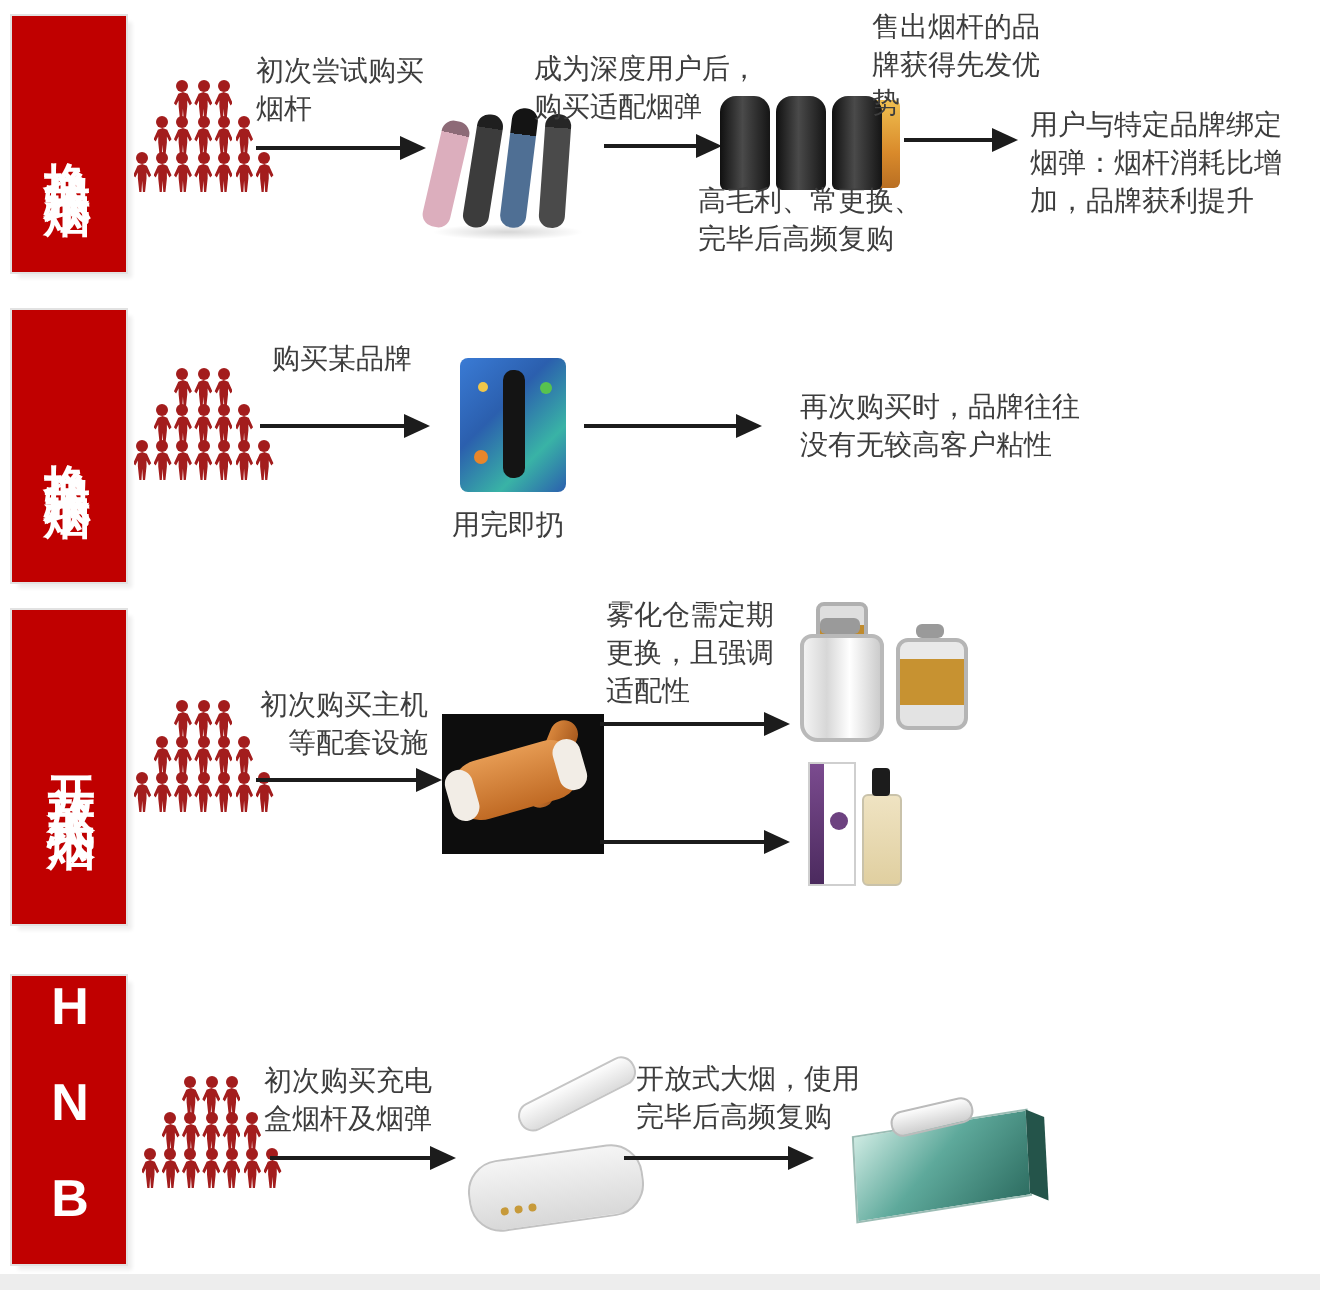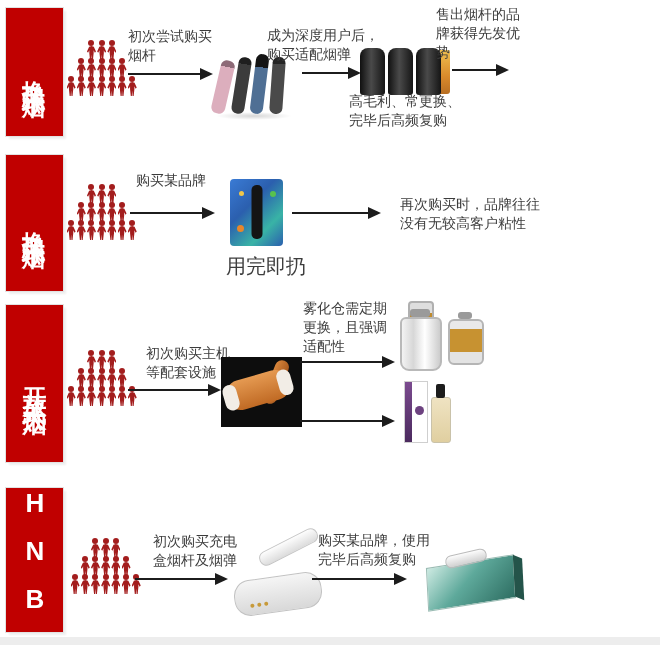--- a/index.html
+++ b/index.html
@@ -157,20 +157,23 @@
     <div class="pod" style="left:28px;"></div>
     <div class="pod" style="left:56px;"></div>
   </div>
 
   <div class="txt" style="left:349px;top:93px;">高毛利、常更换、
 完毕后高频复购</div>
   <div class="txt" style="left:436px;top:6px;">售出烟杆的品
 牌获得先发优
 势</div>
   <div class="arrow" style="left:452px;top:69px;width:44px;"></div>
+  <div class="txt" style="left:515px;top:55px;">用户与特定品牌绑定
+烟弹：烟杆消耗比增
+加，品牌获利提升</div>
 
   <div class="plabel" style="top:155px;height:136px;">换弹式小烟</div>
   <div class="crowd" style="left:66px;top:186px;">
       <div class="crowd-row">
         <span class="person"></span>
         <span class="person"></span>
         <span class="person"></span>
       </div>
       <div class="crowd-row">
         <span class="person"></span>
@@ -192,21 +195,21 @@
   <div class="txt" style="left:136px;top:172px;">购买某品牌</div>
   <div class="arrow" style="left:130px;top:212px;width:72px;"></div>
 
   <div class="photo disp" style="left:230px;top:179px;width:53px;height:67px;">
     <div class="disp-bar"></div>
     <div class="dot" style="left:7px;top:46px;width:7px;height:7px;background:#e8862b;"></div>
     <div class="dot" style="left:40px;top:12px;width:6px;height:6px;background:#58c24e;"></div>
     <div class="dot" style="left:9px;top:12px;width:5px;height:5px;background:#f0c64a;"></div>
   </div>
 
-  <div class="txt" style="left:226px;top:255px;font-size:20px;font-family:Liberation Mono, monospace;">用完即扔</div>
+  <div class="txt" style="left:226px;top:255px;font-size:14px;font-family:Liberation Mono, monospace;">用完即扔</div>
   <div class="arrow" style="left:292px;top:212px;width:76px;"></div>
   <div class="txt" style="left:400px;top:196px;">再次购买时，品牌往往
 没有无较高客户粘性</div>
 
   <div class="plabel" style="top:305px;height:157px;font-size:24px;letter-spacing:6px;">开放式大烟</div>
   <div class="crowd" style="left:66px;top:352px;">
       <div class="crowd-row">
         <span class="person"></span>
         <span class="person"></span>
         <span class="person"></span>
@@ -221,21 +224,21 @@
       <div class="crowd-row">
         <span class="person"></span>
         <span class="person"></span>
         <span class="person"></span>
         <span class="person"></span>
         <span class="person"></span>
         <span class="person"></span>
         <span class="person"></span>
       </div>
     </div>
-  <div class="txt" style="left:146px;top:345px;">初次购买主机
+  <div class="txt" style="left:130px;top:345px;text-align:right;">初次购买主机
 等配套设施</div>
   <div class="arrow" style="left:128px;top:389px;width:80px;"></div>
 
   <div class="photo mod" style="left:221px;top:357px;width:81px;height:70px;">
     <div class="mod-handle"></div>
     <div class="mod-slab"></div>
   </div>
 
   <div class="txt" style="left:303px;top:300px;">雾化仓需定期
 更换，且强调
@@ -273,30 +276,30 @@
       <div class="crowd-row">
         <span class="person"></span>
         <span class="person"></span>
         <span class="person"></span>
         <span class="person"></span>
         <span class="person"></span>
         <span class="person"></span>
         <span class="person"></span>
       </div>
     </div>
-  <div class="txt" style="left:153px;top:533px;">初次购买充电
+  <div class="txt" style="left:132px;top:533px;">初次购买充电
 盒烟杆及烟弹</div>
   <div class="arrow" style="left:135px;top:578px;width:80px;"></div>
 
   <div class="photo" style="left:232px;top:550px;width:96px;height:68px;">
     <div class="hnb-pen"></div>
     <div class="hnb-charger"></div>
   </div>
 
-  <div class="txt" style="left:318px;top:532px;">购买某品牌，使用
+  <div class="txt" style="left:318px;top:532px;">开放式大烟，使用
 完毕后高频复购</div>
   <div class="arrow" style="left:312px;top:578px;width:82px;"></div>
 
   <div class="photo" style="left:427px;top:549px;width:94px;height:64px;">
     <div class="pack-box"></div>
     <div class="pack-cyl"></div>
   </div>
 
   <div class="bottom-strip"></div>
 </div>

